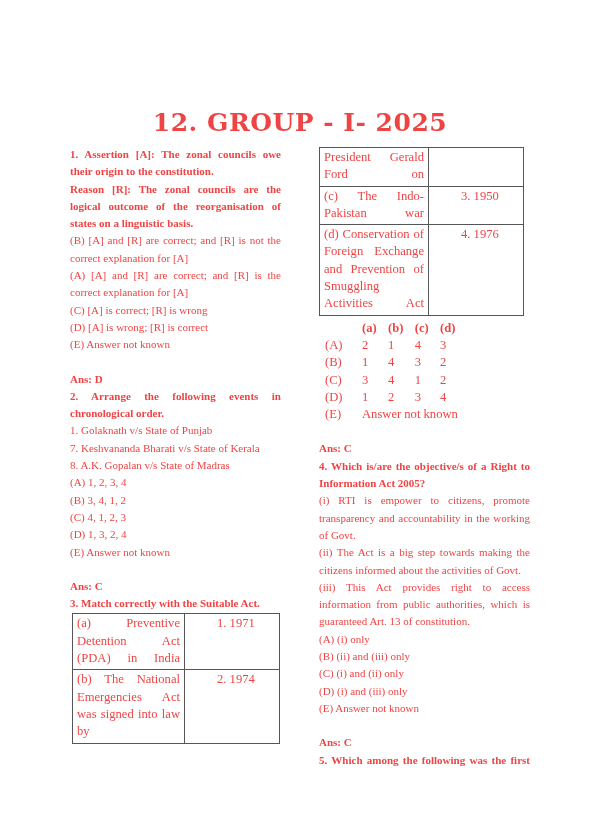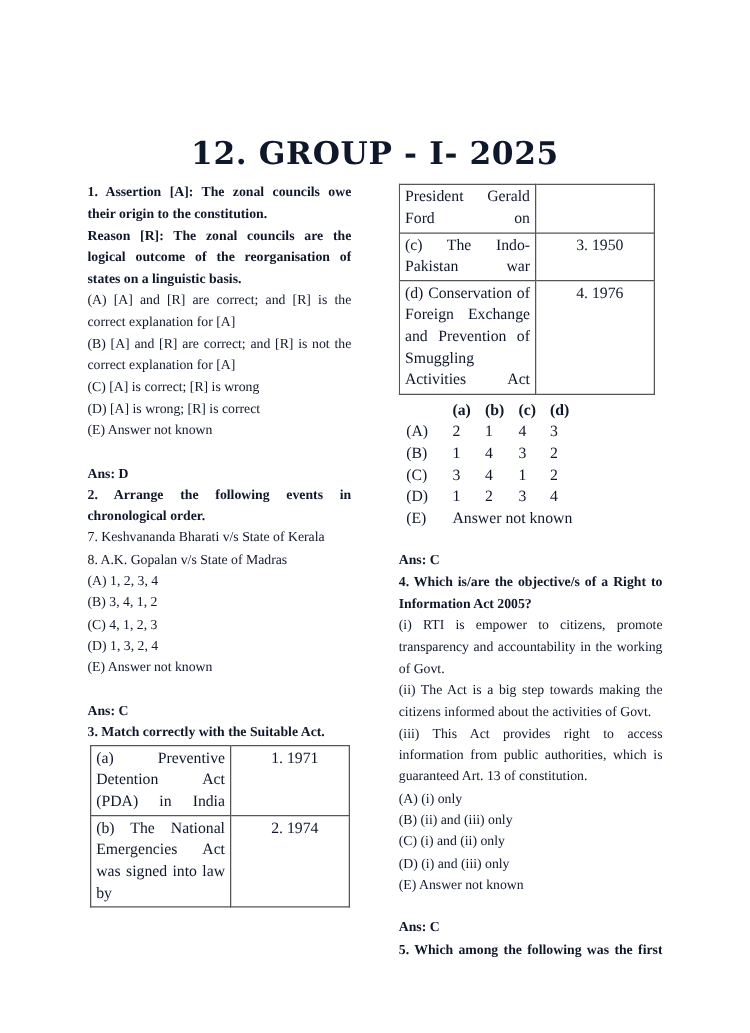--- a/index.html
+++ b/index.html
@@ -7,21 +7,21 @@
     padding: 0;
     background: #ffffff;
   }
   .page {
     position: relative;
     width: 600px;
     height: 826px;
     background: #ffffff;
     overflow: hidden;
     font-family: "Liberation Serif", "DejaVu Serif", serif;
-    color: #0f172a;
+    color: #ef4444;
   }
   .title {
     position: absolute;
     top: 108px;
     left: 0;
     width: 600px;
     text-align: center;
     font-family: "DejaVu Serif", "Liberation Serif", serif;
     font-weight: bold;
     font-size: 25px;
@@ -127,29 +127,30 @@
 <div class="page">
 
   <div class="title">12. GROUP - I- 2025</div>
 
   <div class="cols">
 
     <div class="col clip-bottom">
 
       <p class="q">1. Assertion [A]: The zonal councils owe their origin to the constitution.</p>
       <p class="q">Reason [R]: The zonal councils are the logical outcome of the reorganisation of states on a linguistic basis.</p>
+      <p>(B) [A] and [R] are correct; and [R] is not the correct explanation for [A]</p>
       <p>(A) [A] and [R] are correct; and [R] is the correct explanation for [A]</p>
-      <p>(B) [A] and [R] are correct; and [R] is not the correct explanation for [A]</p>
       <p>(C) [A] is correct; [R] is wrong</p>
       <p>(D) [A] is wrong; [R] is correct</p>
       <p>(E) Answer not known</p>
       <div class="gap"></div>
       <p class="ans">Ans: D</p>
 
       <p class="q">2. Arrange the following events in chronological order.</p>
+      <p>1. Golaknath v/s State of Punjab</p>
       <p>7. Keshvananda Bharati v/s State of Kerala</p>
       <p>8. A.K. Gopalan v/s State of Madras</p>
       <p>(A) 1, 2, 3, 4</p>
       <p>(B) 3, 4, 1, 2</p>
       <p>(C) 4, 1, 2, 3</p>
       <p>(D) 1, 3, 2, 4</p>
       <p>(E) Answer not known</p>
       <div class="gap"></div>
       <p class="ans">Ans: C</p>
 

